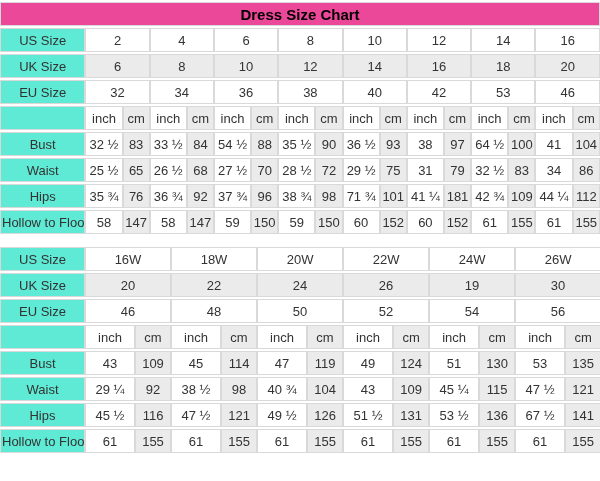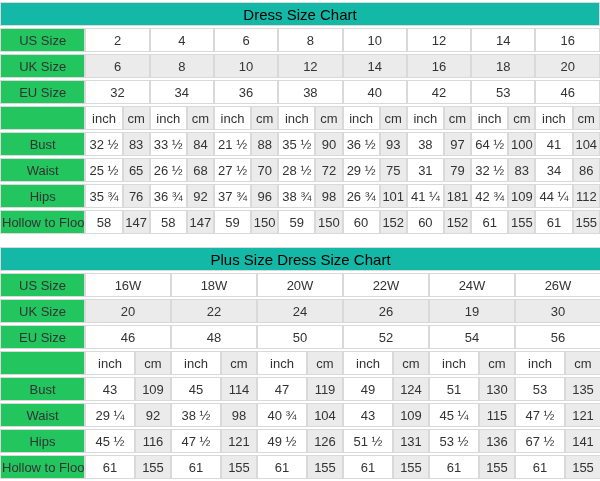--- a/index.html
+++ b/index.html
@@ -30,29 +30,29 @@
     height: 22px;
     padding: 0 1px;
     background: #ffffff;
     overflow: hidden;
     white-space: nowrap;
   }
   td.gray {
     background: #ebebeb;
   }
   td.title-cell {
-    background: #14b8a6;
-    font-weight: normal;
+    background: #ec4899;
+    font-weight: bold;
     font-size: 15px;
     color: #000000;
     height: 22px;
     margin-left: 8px;
   }
   td.label-cell {
-    background: #22c55e;
+    background: #5eead4;
   }
 </style>
 </head>
 <body>
 
 <div class="page">
   <table class="chart-table">
     <colgroup>
         <col style="width: 85px;">
         <col style="width: 37px;">
@@ -127,21 +127,21 @@
           <td class="gray">cm</td>
           <td>inch</td>
           <td class="gray">cm</td>
         </tr>
         <tr>
           <td class="label-cell">Bust</td>
           <td>32 ½</td>
           <td class="gray">83</td>
           <td>33 ½</td>
           <td class="gray">84</td>
-          <td>21 ½</td>
+          <td>54 ½</td>
           <td class="gray">88</td>
           <td>35 ½</td>
           <td class="gray">90</td>
           <td>36 ½</td>
           <td class="gray">93</td>
           <td>38</td>
           <td class="gray">97</td>
           <td>64 ½</td>
           <td class="gray">100</td>
           <td>41</td>
@@ -169,21 +169,21 @@
         <tr>
           <td class="label-cell">Hips</td>
           <td>35 ¾</td>
           <td class="gray">76</td>
           <td>36 ¾</td>
           <td class="gray">92</td>
           <td>37 ¾</td>
           <td class="gray">96</td>
           <td>38 ¾</td>
           <td class="gray">98</td>
-          <td>26 ¾</td>
+          <td>71 ¾</td>
           <td class="gray">101</td>
           <td>41 ¼</td>
           <td class="gray">181</td>
           <td>42 ¾</td>
           <td class="gray">109</td>
           <td>44 ¼</td>
           <td class="gray">112</td>
         </tr>
         <tr>
           <td class="label-cell">Hollow to Floor</td>
@@ -217,23 +217,20 @@
         <col style="width: 36px;">
         <col style="width: 50px;">
         <col style="width: 36px;">
         <col style="width: 50px;">
         <col style="width: 36px;">
         <col style="width: 50px;">
         <col style="width: 36px;">
       </colgroup>
       <tbody>
         <tr>
-          <td class="title-cell" colspan="13">Plus Size Dress Size Chart</td>
-        </tr>
-        <tr>
           <td class="label-cell">US Size</td>
           <td colspan="2">16W</td>
           <td colspan="2">18W</td>
           <td colspan="2">20W</td>
           <td colspan="2">22W</td>
           <td colspan="2">24W</td>
           <td colspan="2">26W</td>
         </tr>
         <tr>
           <td class="label-cell">UK Size</td>

